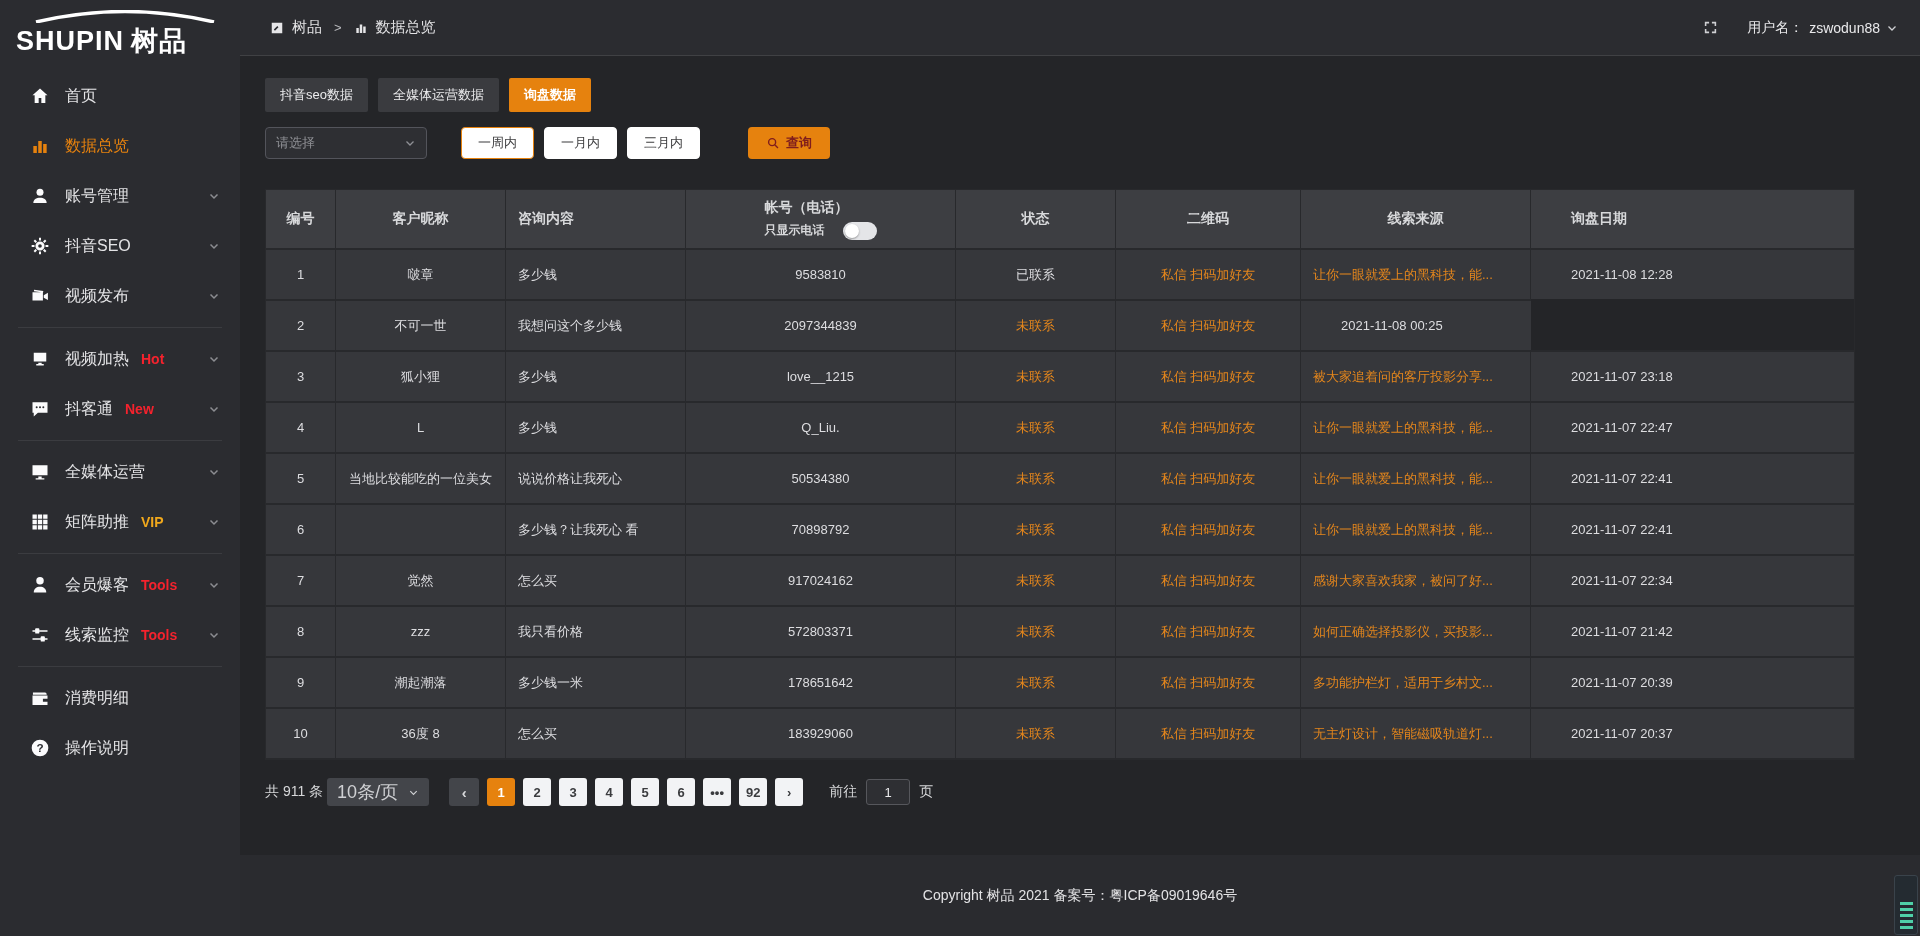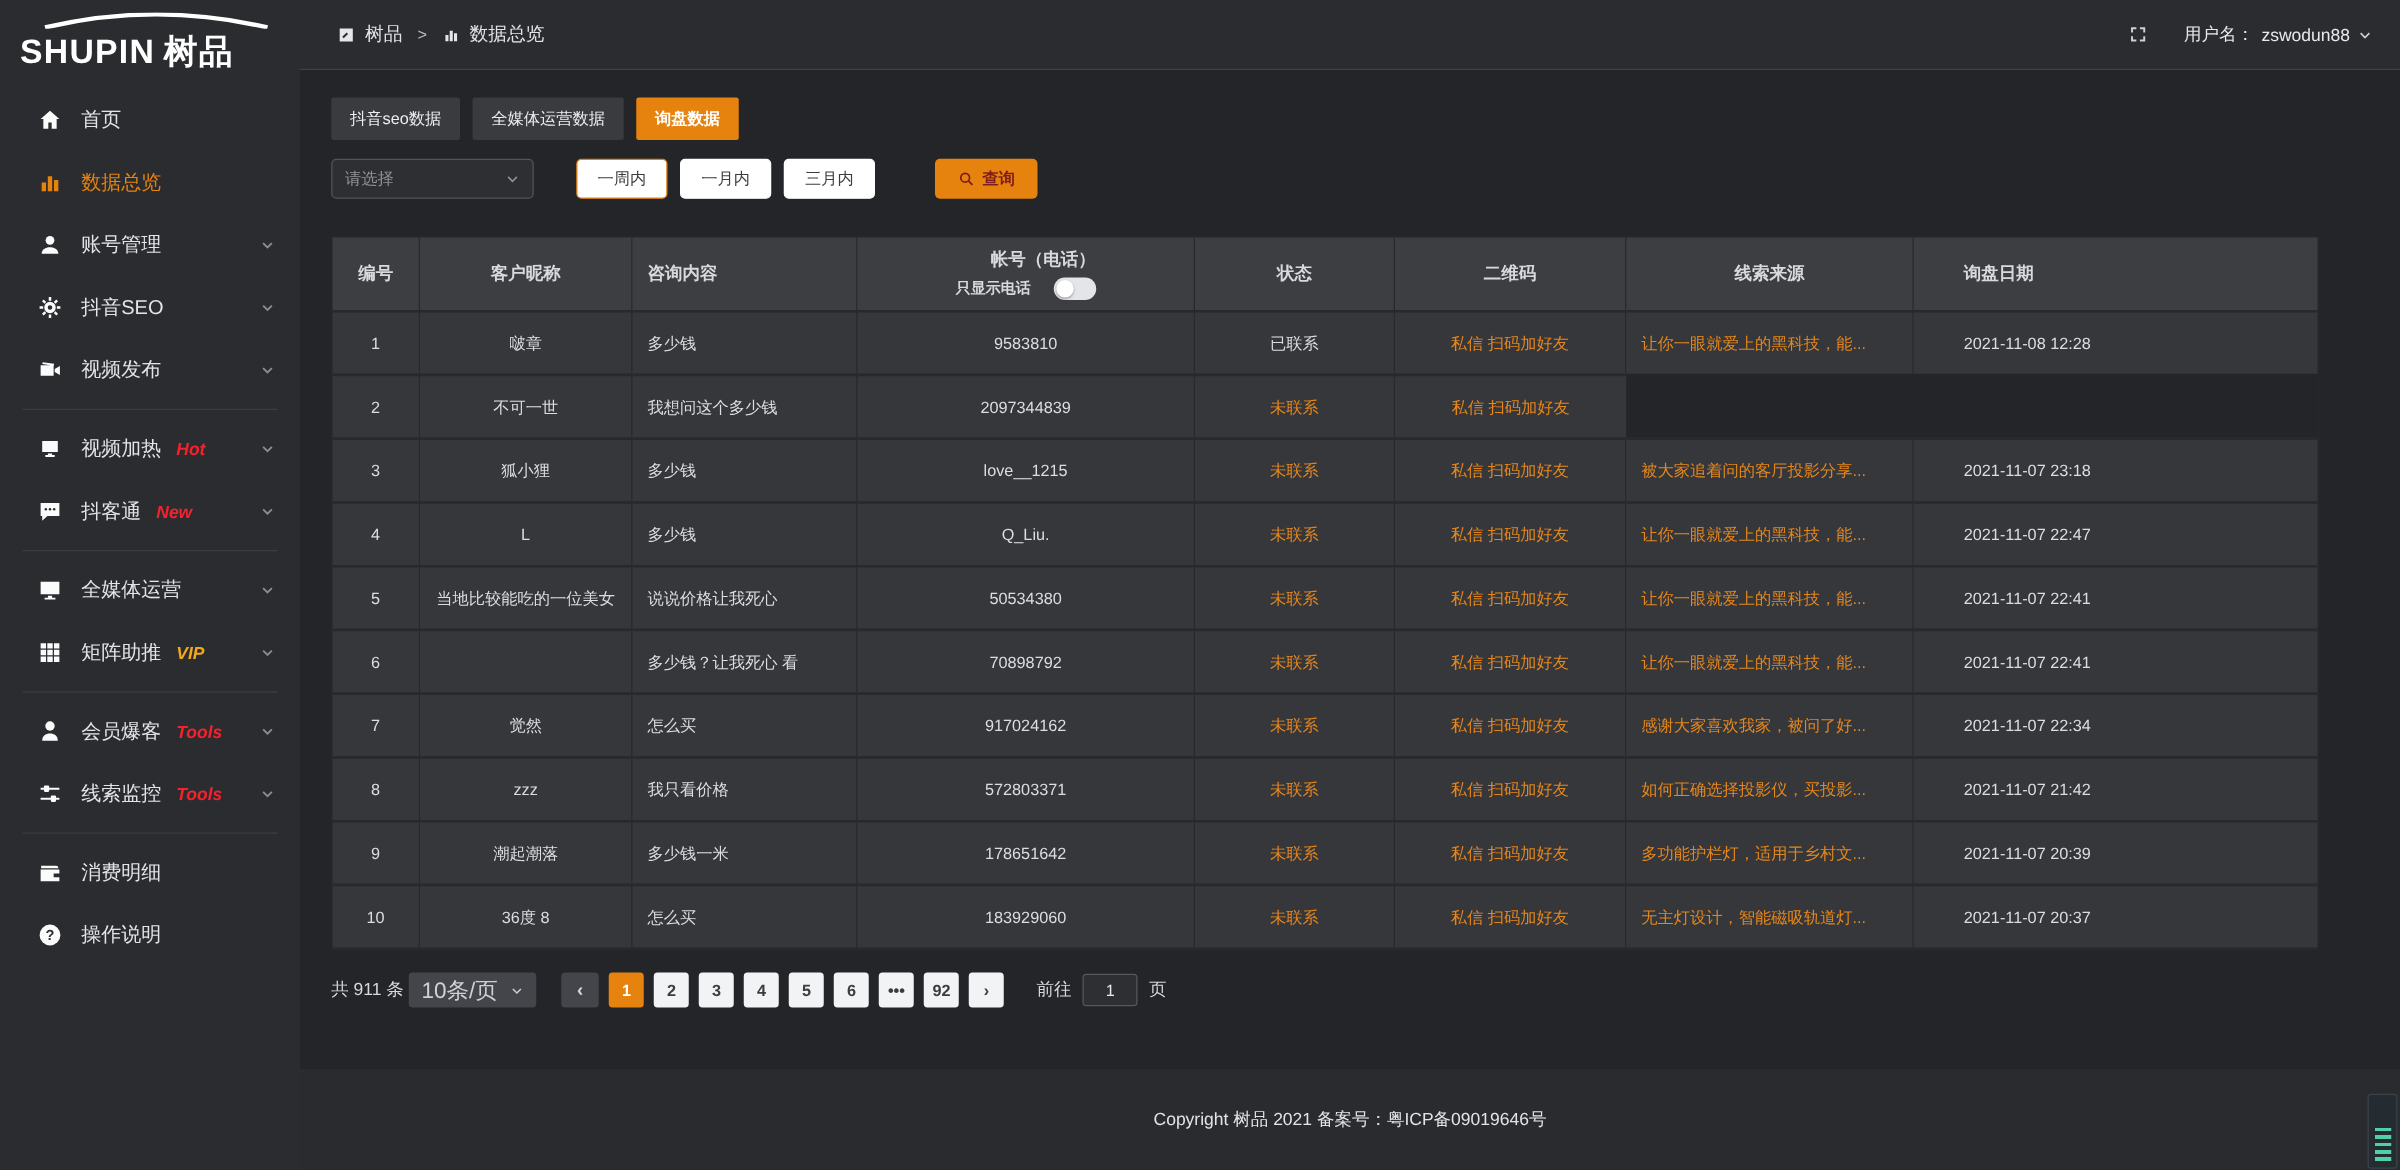--- a/index.html
+++ b/index.html
@@ -17,21 +17,21 @@
   
   .sidebar{width:240px;min-width:240px;height:100%;background:var(--panel);overflow:hidden}
   .logo{padding:10px 10px 4px 16px}
   .logo-arc{display:block;margin-left:14px}
   .logo-text{display:flex;align-items:baseline;gap:7px;color:#fff;font-weight:800;font-size:27px;letter-spacing:1px;white-space:nowrap}
   .menu{margin-top:8px}
   .menu-item{height:50px;display:flex;align-items:center;padding:0 20px 0 30px;font-size:16px;color:#e4e4e6;cursor:pointer}
   .menu-item .ic{width:20px;height:20px;margin-right:15px;color:#fbfbfc;flex:0 0 auto}
   .menu-item .ic svg{width:100%;height:100%;display:block}
   .menu-item.act,.menu-item.act .ic{color:var(--orange)}
-  .badge{margin-left:12px;font-style:italic;font-weight:bold;font-size:14px}
+  .badge{margin-left:12px;font-weight:bold;font-size:14px}
   .badge.red{color:#f5222d}
   .badge.vip{color:#f0a81c}
   .chev{margin-left:auto;color:#8c8d91;width:12px;height:12px}
   .chev svg{width:12px;height:12px;display:block}
   .divider{height:1px;background:#3b3c40;margin:6px 18px}
 
   
   .main{flex:1;display:flex;flex-direction:column;height:100%;background:var(--bg)}
   .topbar{height:56px;min-height:56px;background:var(--panel);border-bottom:1px solid #404144;display:flex;align-items:center;padding:0 22px 0 30px}
   .breadcrumb{display:flex;align-items:center;gap:8px;font-size:15px;color:#e2e2e4}
@@ -62,21 +62,21 @@
   .querybtn{margin-left:38px;height:32px;padding:0 18px;background:var(--orange);color:#7f1d1d;border-radius:4px;font-size:13px;display:flex;align-items:center;gap:6px;font-weight:bold}
   .querybtn .sic{width:14px;height:14px}
   .querybtn .sic svg{width:100%;height:100%;display:block}
 
   
   .dtable{margin-top:30px;border:1px solid var(--line);border-bottom:2px solid var(--line)}
   .thead,.trow{display:grid;grid-template-columns:70px 170px 180px 270px 160px 185px 230px 1fr}
   .th{height:58px;background:var(--cellhd);color:#d8d9db;font-size:14px;font-weight:bold;display:flex;align-items:center;justify-content:center;border-right:1px solid var(--line)}
   .th:last-child{border-right:none}
   .th.c2{justify-content:flex-start;padding-left:12px}
-  .acct{display:flex;flex-direction:column;align-items:flex-end;gap:5px}
+  .acct{display:flex;flex-direction:column;align-items:flex-start;gap:5px}
   .acct-sub{display:flex;align-items:center;gap:18px;font-size:12px;font-weight:bold;color:#d8d9db}
   .switch{width:34px;height:18px;border-radius:9px;background:#e4e5e8;position:relative;display:inline-block;cursor:pointer}
   .switch::after{content:"";position:absolute;left:2px;top:2px;width:14px;height:14px;border-radius:50%;background:#fff;box-shadow:0 1px 2px rgba(0,0,0,.35)}
   .td{height:51px;background:var(--cellbg);color:#dddde0;font-size:13px;display:flex;align-items:center;justify-content:center;border-right:1px solid var(--line);border-top:2px solid var(--line)}
   .trow .td:last-child{border-right:none}
   .td.c2{justify-content:flex-start;padding-left:12px}
   .td.c6{justify-content:flex-start;padding-left:12px;white-space:nowrap;overflow:hidden}
   .td.c7{justify-content:flex-start;padding-left:40px}
   .org{color:var(--orangetxt)}
 
@@ -401,20 +401,21 @@
               <div class="td c6 org">让你一眼就爱上的黑科技，能...</div>
               <div class="td c7">2021-11-08 12:28</div>
             </div>
             <div class="trow">
               <div class="td c0">2</div>
               <div class="td c1">不可一世</div>
               <div class="td c2">我想问这个多少钱</div>
               <div class="td c3">2097344839</div>
               <div class="td c4 org">未联系</div>
               <div class="td c5 org">私信 扫码加好友</div>
+              <div class="td c7">2021-11-08 00:25</div>
             </div>
             <div class="trow">
               <div class="td c0">3</div>
               <div class="td c1">狐小狸</div>
               <div class="td c2">多少钱</div>
               <div class="td c3">love__1215</div>
               <div class="td c4 org">未联系</div>
               <div class="td c5 org">私信 扫码加好友</div>
               <div class="td c6 org">被大家追着问的客厅投影分享...</div>
               <div class="td c7">2021-11-07 23:18</div>

